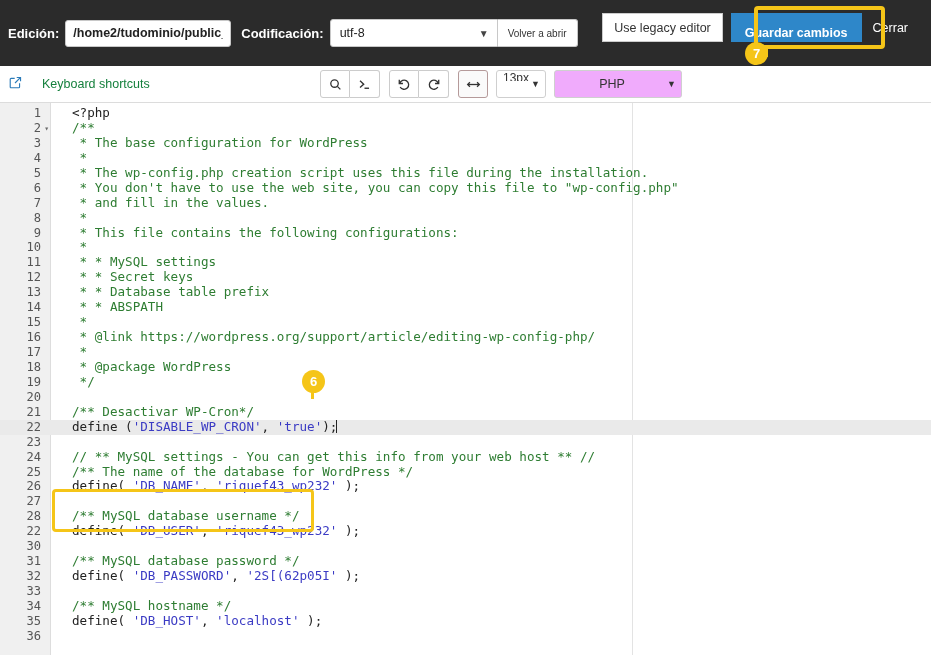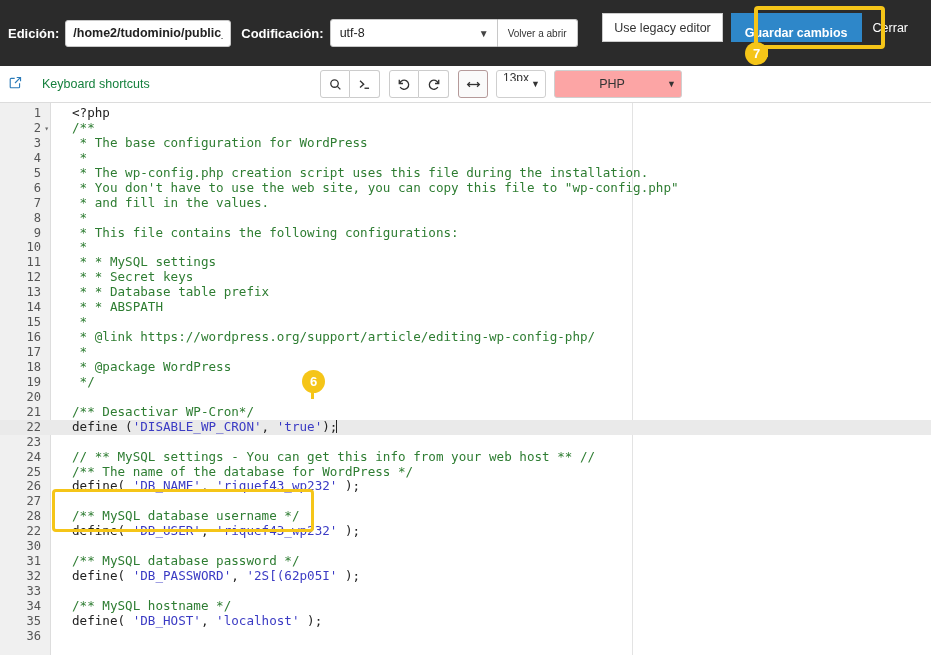--- a/index.html
+++ b/index.html
@@ -221,21 +221,21 @@
     padding: 0 16px 16px 6px;
     -webkit-appearance: none; -moz-appearance: none; appearance: none;
     box-sizing: border-box; outline: none; cursor: pointer;
   }
   .sel-lg {
     width: 128px;
     height: 28px;
     font-family: "Liberation Sans", sans-serif;
     font-size: 12.5px;
     color: #333;
-    background: #fca5a5;
+    background: #f0abfc;
     border: 1px solid #cfcfcf;
     border-radius: 3px;
     padding: 0 18px 0 6px;
     text-align: center;
     text-align-last: center;
     -webkit-appearance: none; -moz-appearance: none; appearance: none;
     box-sizing: border-box; outline: none; cursor: pointer;
   }
   .cap {
     position: absolute; right: 6px; top: 50%;

